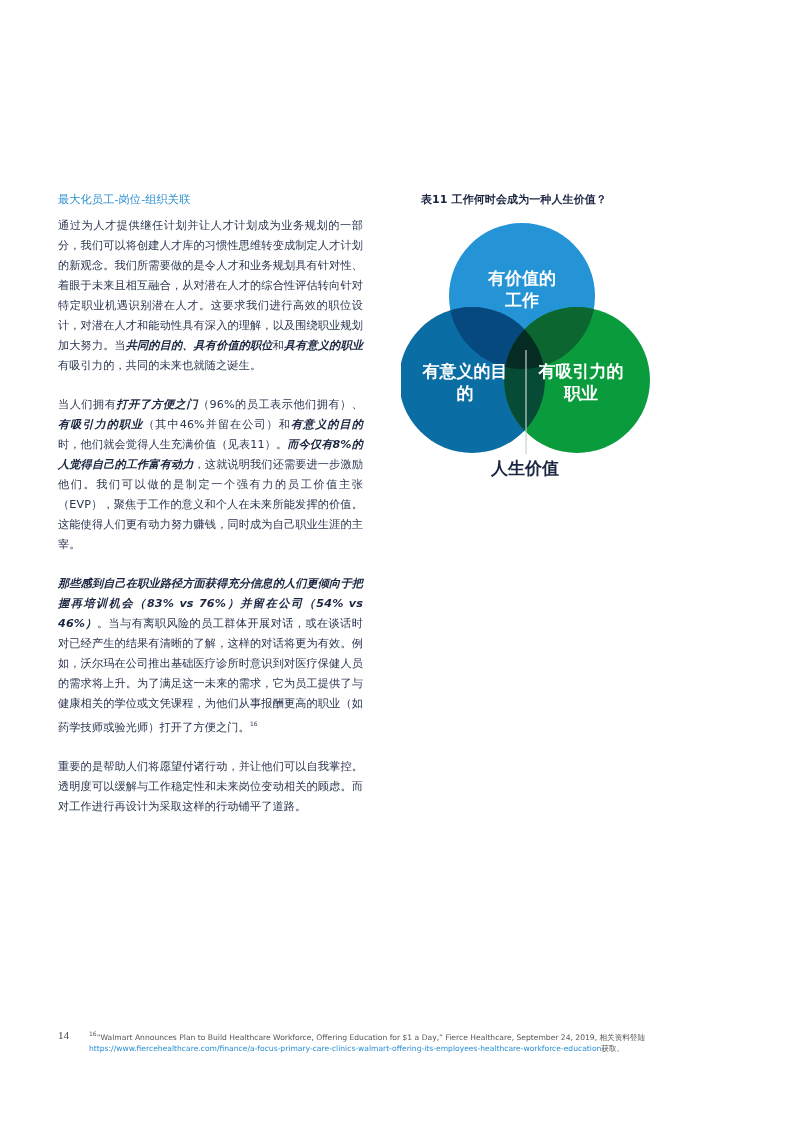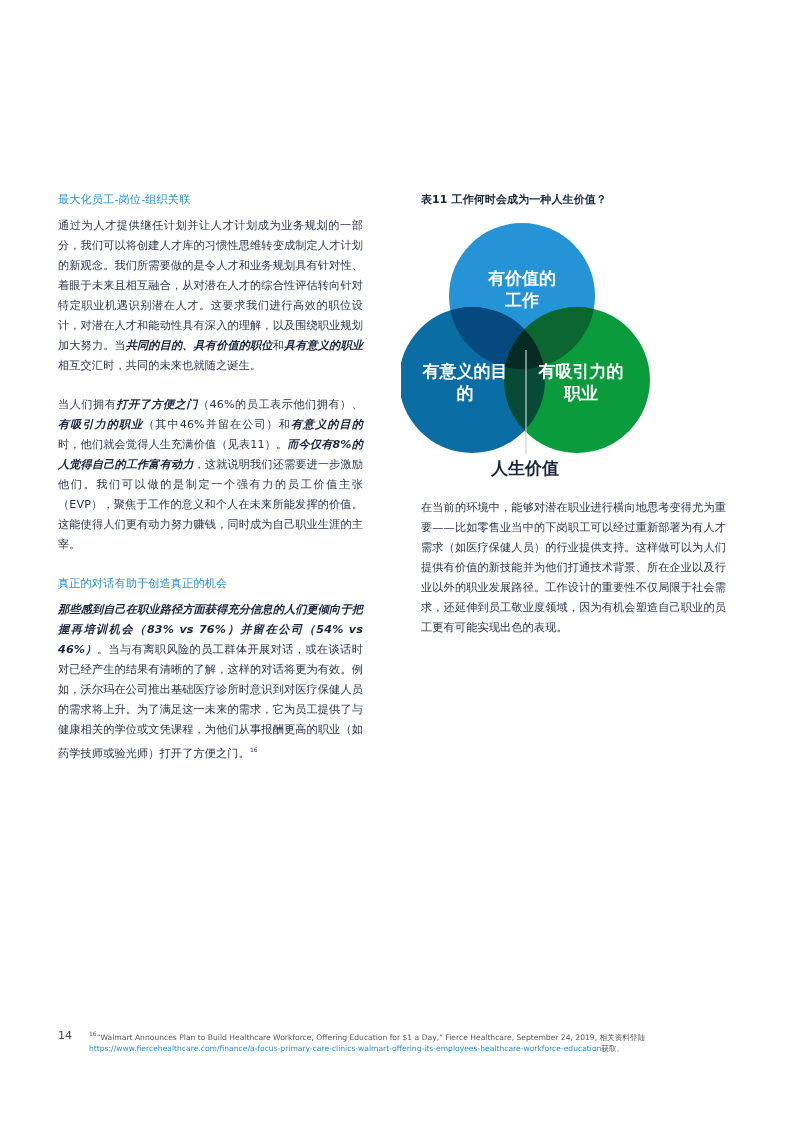--- a/index.html
+++ b/index.html
@@ -6,37 +6,37 @@
   body{width:793px;height:1122px;background:#ffffff;position:relative;font-family:"DejaVu Sans","Liberation Sans",sans-serif;color:#1f2a44;overflow:hidden;}
   .col{position:absolute;font-size:11.2px;line-height:20px;color:#2a3550;letter-spacing:0.1px;}
   .col-left{left:58px;top:190px;width:305px;}
   .col-right{left:381px;top:190px;width:305px;margin-left:40px;}
   .heading{color:#2b8fcf;font-size:11.2px;line-height:20px;margin:0 0 6px 0;font-weight:normal;}
   .para{margin:0 0 19px 0;text-align:justify;}
   .em{font-style:italic;font-weight:bold;color:#1a2540;}
   .fig-title{font-size:11px;font-weight:bold;color:#1a2540;margin:0;line-height:20px;}
   .venn{position:absolute;left:401px;top:222px;width:305px;height:270px;}
   .venn svg{position:absolute;left:0;top:0;}
-  .page-num{position:absolute;left:58px;top:1029px;font-size:11px;color:#444;}
+  .page-num{position:absolute;left:58px;top:1029px;font-size:11px;color:#444;font-family:Liberation Serif, serif;}
   .footnote{position:absolute;left:89px;top:1028px;font-size:7.6px;line-height:11px;color:#555;width:660px;}
   .footnote .link{color:#2b8fcf;}
   sup{font-size:6px;}
 </style>
 </head>
 <body>
 
 <div class="col col-left">
   <h3 class="heading">最大化员工-岗位-组织关联</h3>
-  <p class="para"><span>通过为人才提供继任计划并让人才计划成为业务规划的一部分，我们可以将创建人才库的习惯性思维转变成制定人才计划的新观念。我们所需要做的是令人才和业务规划具有针对性、着眼于未来且相互融合，从对潜在人才的综合性评估转向针对特定职业机遇识别潜在人才。这要求我们进行高效的职位设计，对潜在人才和能动性具有深入的理解，以及围绕职业规划加大努力。当</span><span class="em">共同的目的、具有价值的职位</span><span>和</span><span class="em">具有意义的职业</span><span>相互交汇时，共同的未来也就随之诞生。</span></p>
+  <p class="para"><span>通过为人才提供继任计划并让人才计划成为业务规划的一部分，我们可以将创建人才库的习惯性思维转变成制定人才计划的新观念。我们所需要做的是令人才和业务规划具有针对性、着眼于未来且相互融合，从对潜在人才的综合性评估转向针对特定职业机遇识别潜在人才。这要求我们进行高效的职位设计，对潜在人才和能动性具有深入的理解，以及围绕职业规划加大努力。当</span><span class="em">共同的目的、具有价值的职位</span><span>和</span><span class="em">具有意义的职业</span><span>有吸引力的，共同的未来也就随之诞生。</span></p>
 
-  <p class="para"><span>当人们拥有</span><span class="em">打开了方便之门</span><span>（46%的员工表示他们拥有）、</span><span class="em">有吸引力的职业</span><span>（其中46%并留在公司）和</span><span class="em">有意义的目的</span><span>时，他们就会觉得人生充满价值（见表11）。</span><span class="em">而今仅有8%的人觉得自己的工作富有动力</span><span>，这就说明我们还需要进一步激励他们。我们可以做的是制定一个强有力的员工价值主张（EVP），聚焦于工作的意义和个人在未来所能发挥的价值。这能使得人们更有动力努力赚钱，同时成为自己职业生涯的主宰。</span></p>
+  <p class="para"><span>当人们拥有</span><span class="em">打开了方便之门</span><span>（96%的员工表示他们拥有）、</span><span class="em">有吸引力的职业</span><span>（其中46%并留在公司）和</span><span class="em">有意义的目的</span><span>时，他们就会觉得人生充满价值（见表11）。</span><span class="em">而今仅有8%的人觉得自己的工作富有动力</span><span>，这就说明我们还需要进一步激励他们。我们可以做的是制定一个强有力的员工价值主张（EVP），聚焦于工作的意义和个人在未来所能发挥的价值。这能使得人们更有动力努力赚钱，同时成为自己职业生涯的主宰。</span></p>
 
-  <h3 class="heading">真正的对话有助于创造真正的机会</h3>
   <p class="para"><span class="em">那些感到自己在职业路径方面获得充分信息的人们更倾向于把握再培训机会（83% vs 76%）并留在公司（54% vs 46%）</span><span>。当与有离职风险的员工群体开展对话，或在谈话时对已经产生的结果有清晰的了解，这样的对话将更为有效。例如，沃尔玛在公司推出基础医疗诊所时意识到对医疗保健人员的需求将上升。为了满足这一未来的需求，它为员工提供了与健康相关的学位或文凭课程，为他们从事报酬更高的职业（如药学技师或验光师）打开了方便之门。</span><sup>16</sup></p>
 
+  <p class="para">重要的是帮助人们将愿望付诸行动，并让他们可以自我掌控。透明度可以缓解与工作稳定性和未来岗位变动相关的顾虑。而对工作进行再设计为采取这样的行动铺平了道路。</p>
 </div>
 
 <div class="col col-right">
   <p class="fig-title">表11 工作何时会成为一种人生价值？</p>
 </div>
 
 <div class="venn">
   <svg width="305" height="270" viewBox="0 0 305 270">
     <defs>
       <clipPath id="cTop">
@@ -69,17 +69,16 @@
       <text x="64" y="155">有意义的目</text>
       <text x="64" y="177">的</text>
       <text x="180" y="155">有吸引力的</text>
       <text x="180" y="177">职业</text>
     </g>
     <text x="124" y="252" font-family="'DejaVu Serif','Liberation Serif',serif" font-weight="bold" font-size="17" fill="#1a2540" text-anchor="middle">人生价值</text>
   </svg>
 </div>
 
 <div class="col col-right" style="top:498px;">
-  <p class="para">在当前的环境中，能够对潜在职业进行横向地思考变得尤为重要——比如零售业当中的下岗职工可以经过重新部署为有人才需求（如医疗保健人员）的行业提供支持。这样做可以为人们提供有价值的新技能并为他们打通技术背景、所在企业以及行业以外的职业发展路径。工作设计的重要性不仅局限于社会需求，还延伸到员工敬业度领域，因为有机会塑造自己职业的员工更有可能实现出色的表现。</p>
 </div>
 
 <div class="page-num">14</div>
 <div class="footnote"><sup>16</sup><span>“Walmart Announces Plan to Build Healthcare Workforce, Offering Education for $1 a Day,” Fierce Healthcare, September 24, 2019, 相关资料登陆</span><br><span class="link">https://www.fiercehealthcare.com/finance/a-focus-primary-care-clinics-walmart-offering-its-employees-healthcare-workforce-education</span><span>获取。</span></div>
 
 </body></html>

